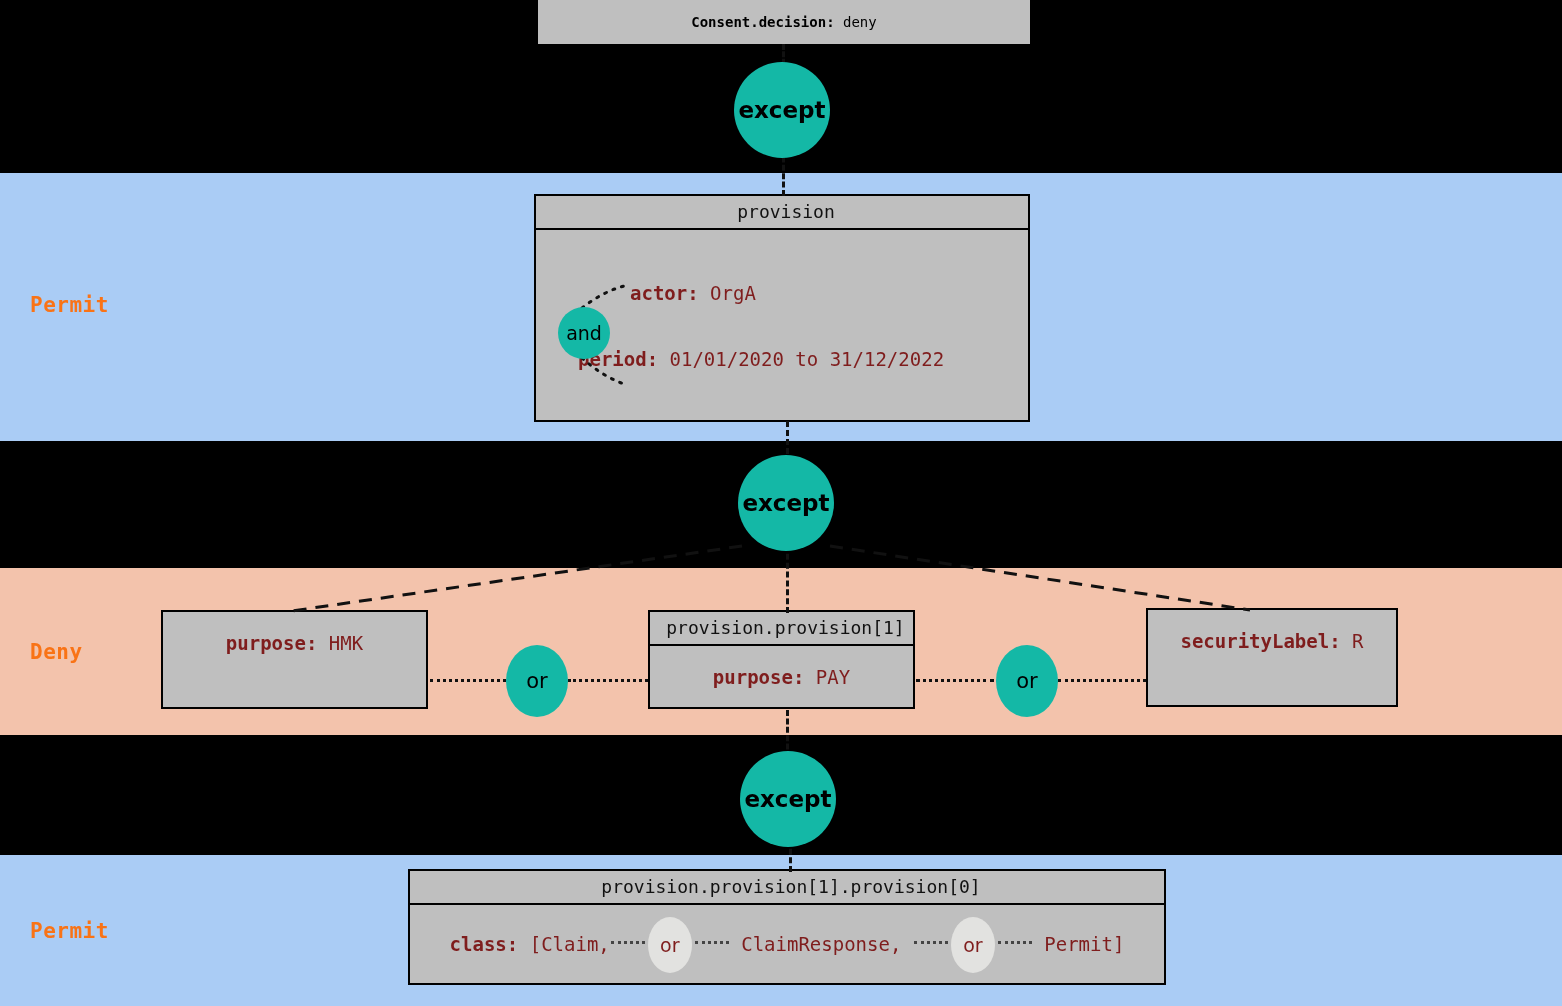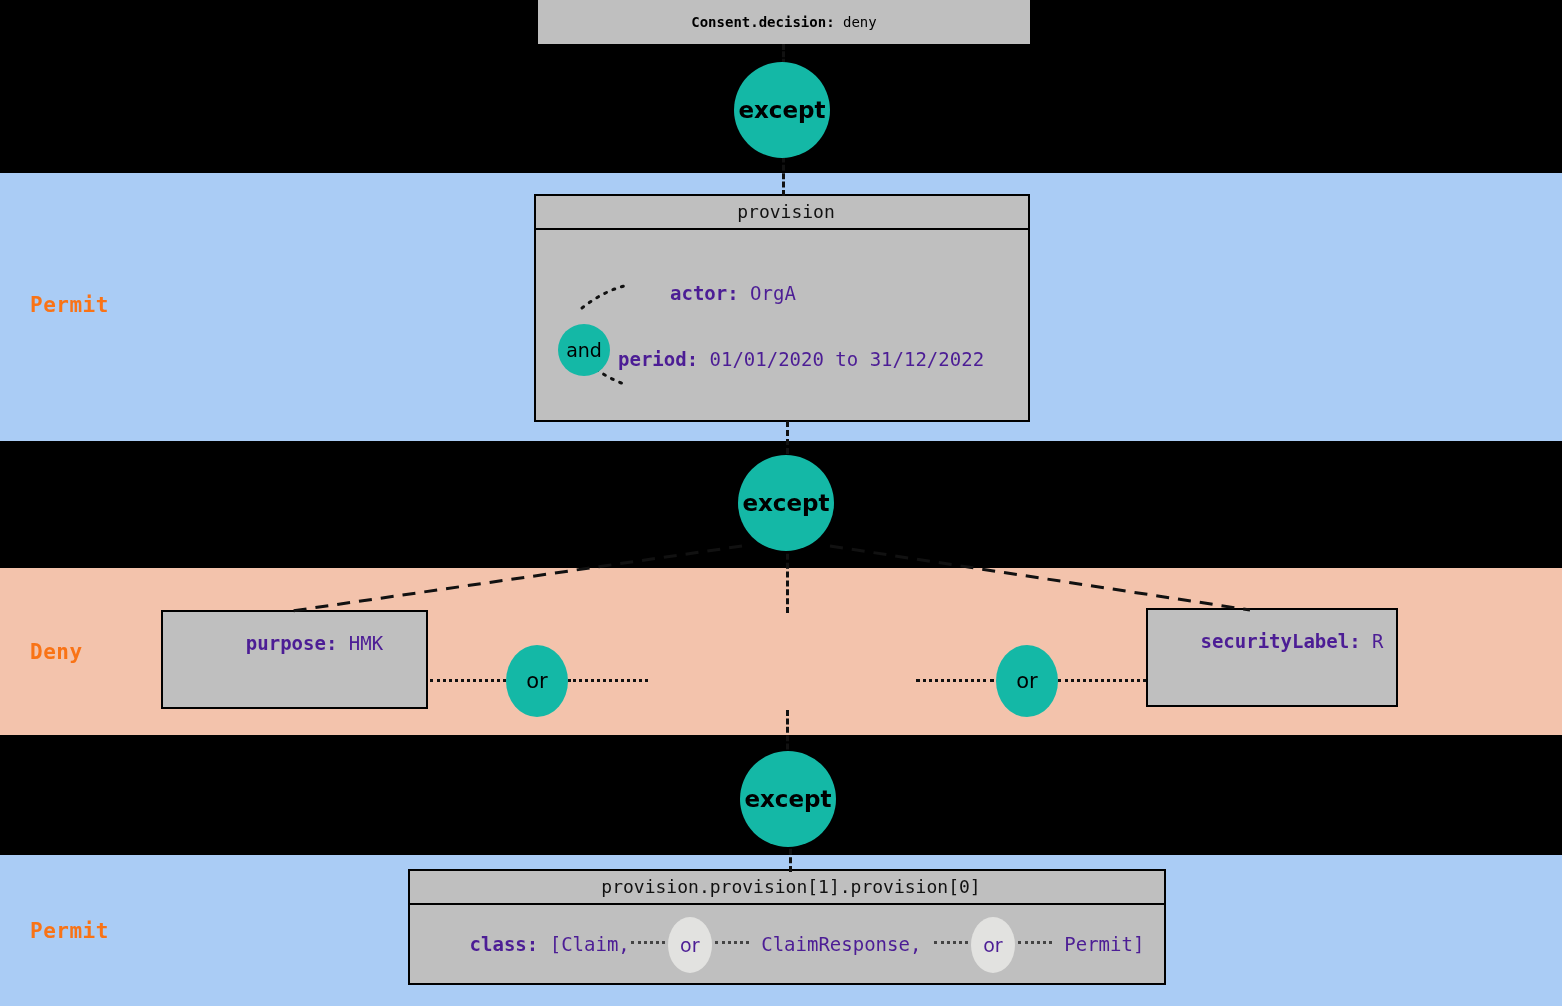--- a/index.html
+++ b/index.html
@@ -55,23 +55,22 @@
     position: relative;
     display: flex;
     flex-direction: column;
     justify-content: center;
     height: calc(100% - 33px);
   }
 
   
   .kv {
     font-size: 19px;
-    color: #4c1d95;
-    white-space: nowrap;
-    margin-left: 40px;
+    color: #7f1d1d;
+    white-space: nowrap;
   }
   .kv b { font-weight: bold; }
   .kv span.val { font-weight: normal; }
 
   
   .flatbar {
     position: absolute;
     background: #bfbfbf;
     display: flex;
     align-items: center;
@@ -206,34 +205,42 @@
       </div>
       <div class="kv" style="padding-left:42px;">
         <b>period:</b>&nbsp;<span class="val">01/01/2020 to 31/12/2022</span>
       </div>
 
       <svg style="position:absolute; left:0; top:0; width:496px; height:195px;" viewBox="0 0 496 195">
         <path d="M 46 78 Q 66 62 88 56" stroke="#111111" stroke-width="3" fill="none" stroke-dasharray="2,7" stroke-linecap="round"></path>
         <path d="M 46 128 Q 66 146 88 154" stroke="#111111" stroke-width="3" fill="none" stroke-dasharray="2,7" stroke-linecap="round"></path>
       </svg>
 
-      <div class="op op-and" style="left:22px; top:94px;">and</div>
+      <div class="op op-and" style="left:22px; top:77px;">and</div>
     </div>
   </div>
 
   <div class="node" style="left:161px; top:610px; width:267px; height:99px;">
     <div class="node-body" style="align-items:center;">
       <div class="kv">
         <b>purpose:</b>&nbsp;<span class="val">HMK</span>
       </div>
     </div>
   </div>
 
   <div class="op op-or" style="left:506px; top:645px;">or</div>
 
+  <div class="node" style="left:648px; top:610px; width:267px; height:99px;">
+    <div class="node-header">provision.provision[1]</div>
+    <div class="node-body" style="align-items:center;">
+      <div class="kv">
+        <b>purpose:</b>&nbsp;<span class="val">PAY</span>
+      </div>
+    </div>
+  </div>
 
   <div class="op op-or" style="left:996px; top:645px;">or</div>
 
   <div class="node" style="left:1146px; top:608px; width:252px; height:99px;">
     <div class="node-body" style="align-items:center;">
       <div class="kv">
         <b>securityLabel:</b>&nbsp;<span class="val">R</span>
       </div>
     </div>
   </div>

